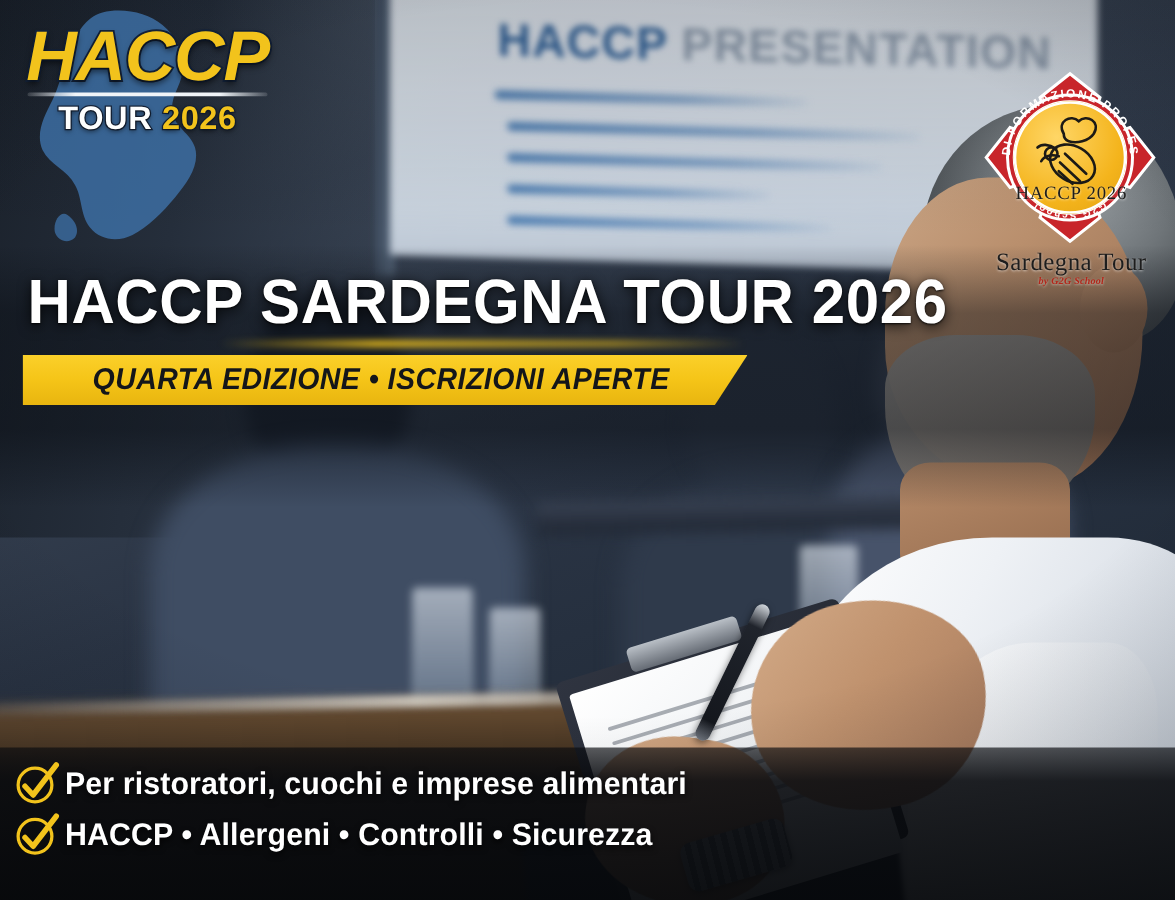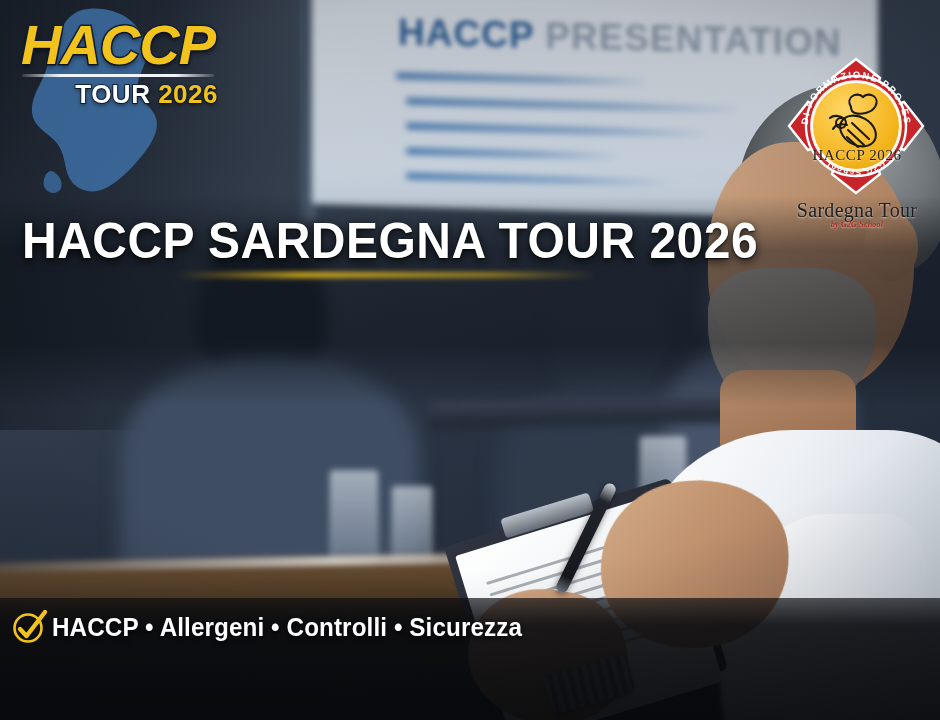--- a/index.html
+++ b/index.html
@@ -211,21 +211,20 @@
   .logo-rule{height:3px;background:linear-gradient(90deg,rgba(255,255,255,.12),#f0f4f8 20%,#f0f4f8 80%,rgba(255,255,255,.12));margin:2px 4px 4px;border-radius:2px;}
   .logo-sard{
     font-size:33px;font-weight:bold;letter-spacing:.5px;color:#fdfefe;line-height:1;
     -webkit-text-stroke:2px #16243a;paint-order:stroke fill;
     text-shadow:0 2px 4px rgba(0,0,0,.6);
   }
   .logo-tour{
     margin-top:2px;font-size:26px;font-weight:bold;letter-spacing:.5px;line-height:1;
     -webkit-text-stroke:2px #16243a;paint-order:stroke fill;
     text-shadow:0 2px 4px rgba(0,0,0,.6);
-    text-align:right;
   }
   .logo-tour .t-word{color:#fdfefe;}
   .logo-tour .t-year{color:#f2c31c;}
 
   
   .badge{position:absolute;left:786px;top:56px;width:140px;height:140px;}
   .badge .cross{position:absolute;inset:0;}
   .badge .hub{
     position:absolute;left:25px;top:25px;width:90px;height:90px;border-radius:50%;
     background:radial-gradient(circle at 38% 32%,#ffd666,#f4b41c 62%,#e0a010 100%);
@@ -419,28 +418,40 @@
   </div>
   <div class="badge-caption">
     <div class="bc1">HACCP 2026</div>
     <div class="bc2">Sardegna Tour</div>
     <div class="bc3">by G2G School</div>
   </div>
 
   <div class="headline"><span class="hl-a">HACCP </span><span class="hl-b">SARDEGNA TOUR 2026</span></div>
   <div class="yellow-glow"></div>
 
+  <div class="banner">
+    <div class="banner-text">QUARTA EDIZIONE  •  ISCRIZIONI APERTE</div>
+  </div>
 
 
   <div class="bottom-scrim"></div>
   <div class="checklist">
     <div class="check-row">
       <span class="check-icon">
         <svg viewBox="0 0 42 38" width="42" height="38">
           <circle cx="18" cy="20" r="13.5" fill="none" stroke="#f2c31c" stroke-width="2.6"></circle>
           <path d="M10 21 L16.5 28 L35 4" fill="none" stroke="#f2c31c" stroke-width="4.4" stroke-linecap="round" stroke-linejoin="round"></path>
         </svg>
       </span>
+      <span class="check-label">Per ristoratori, cuochi e imprese alimentari</span>
+    </div>
+    <div class="check-row">
+      <span class="check-icon">
+        <svg viewBox="0 0 42 38" width="42" height="38">
+          <circle cx="18" cy="20" r="13.5" fill="none" stroke="#f2c31c" stroke-width="2.6"></circle>
+          <path d="M10 21 L16.5 28 L35 4" fill="none" stroke="#f2c31c" stroke-width="4.4" stroke-linecap="round" stroke-linejoin="round"></path>
+        </svg>
+      </span>
       <span class="check-label">HACCP • Allergeni • Controlli • Sicurezza</span>
     </div>
   </div>
 
 </div>
 
 </body></html>

